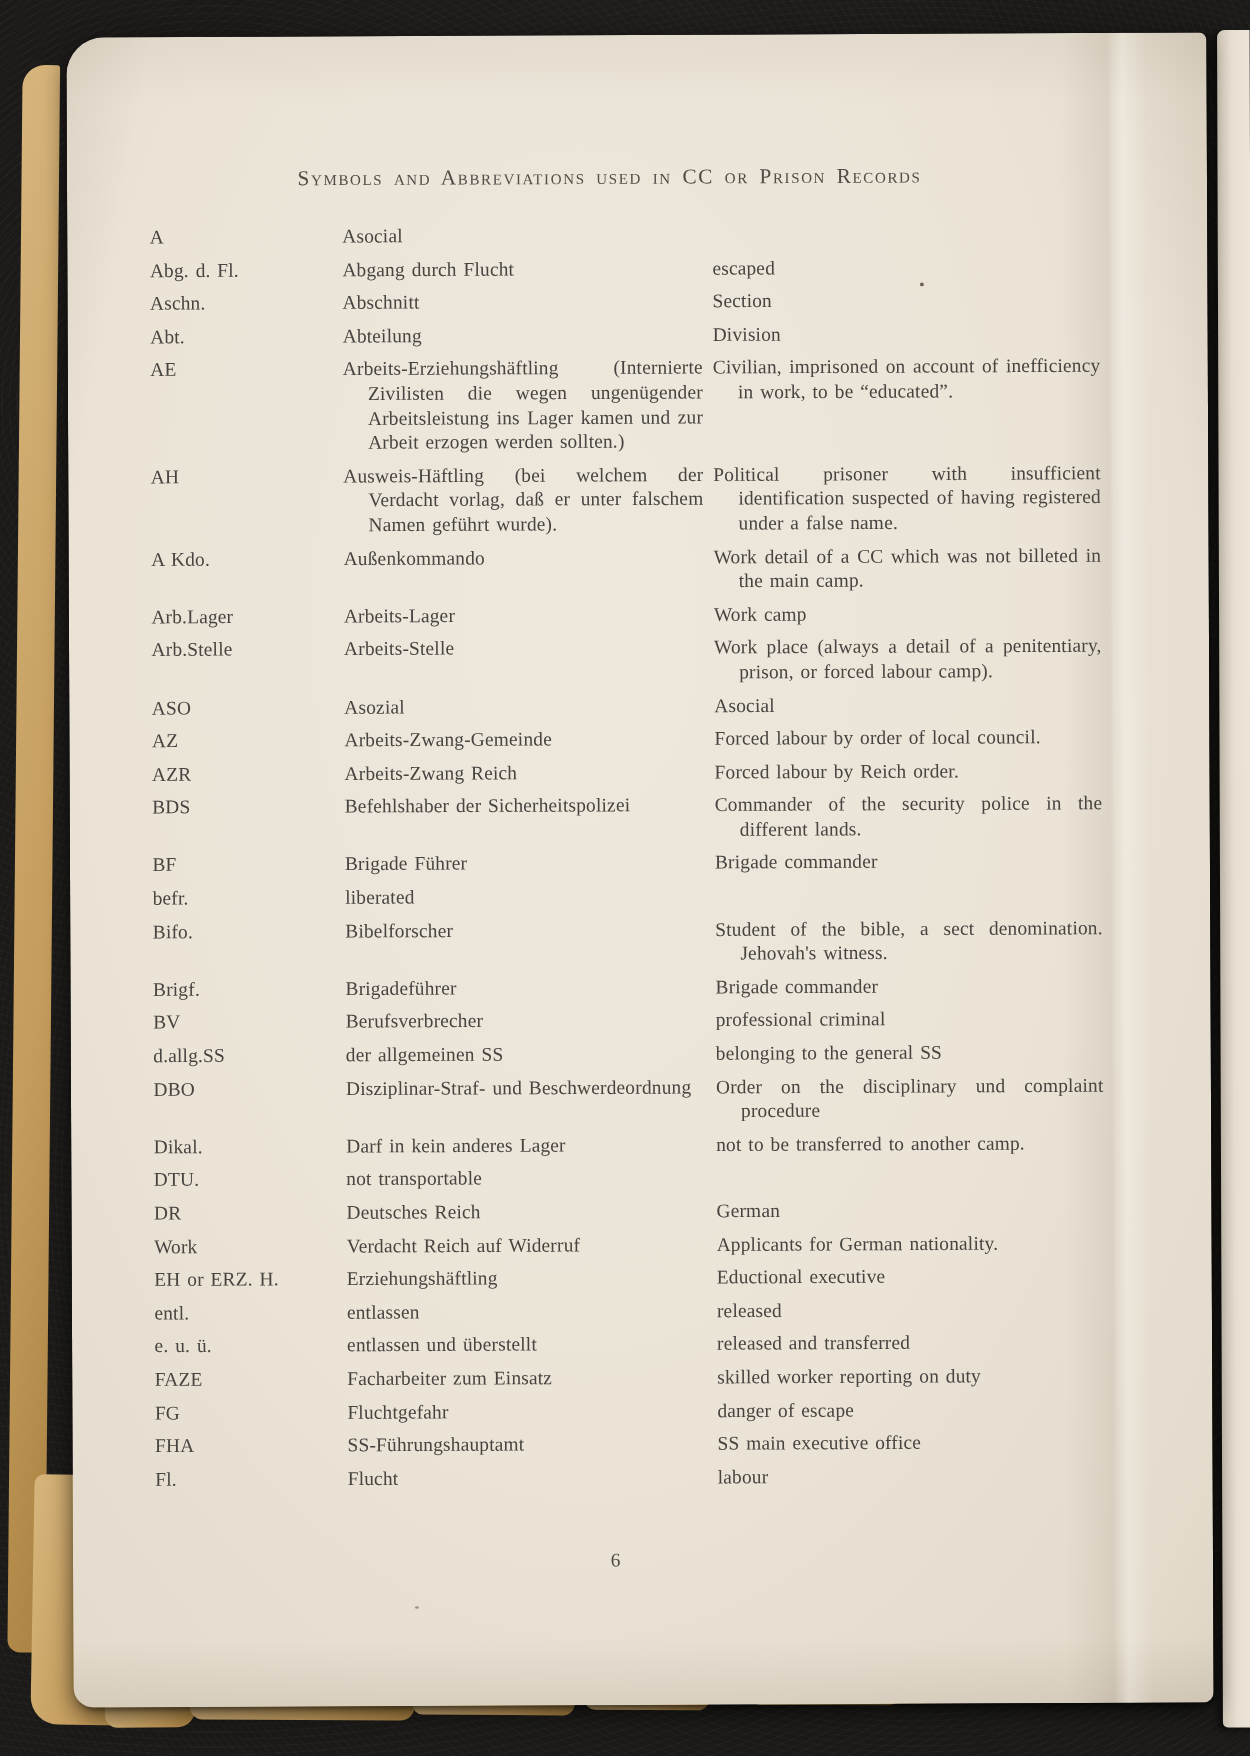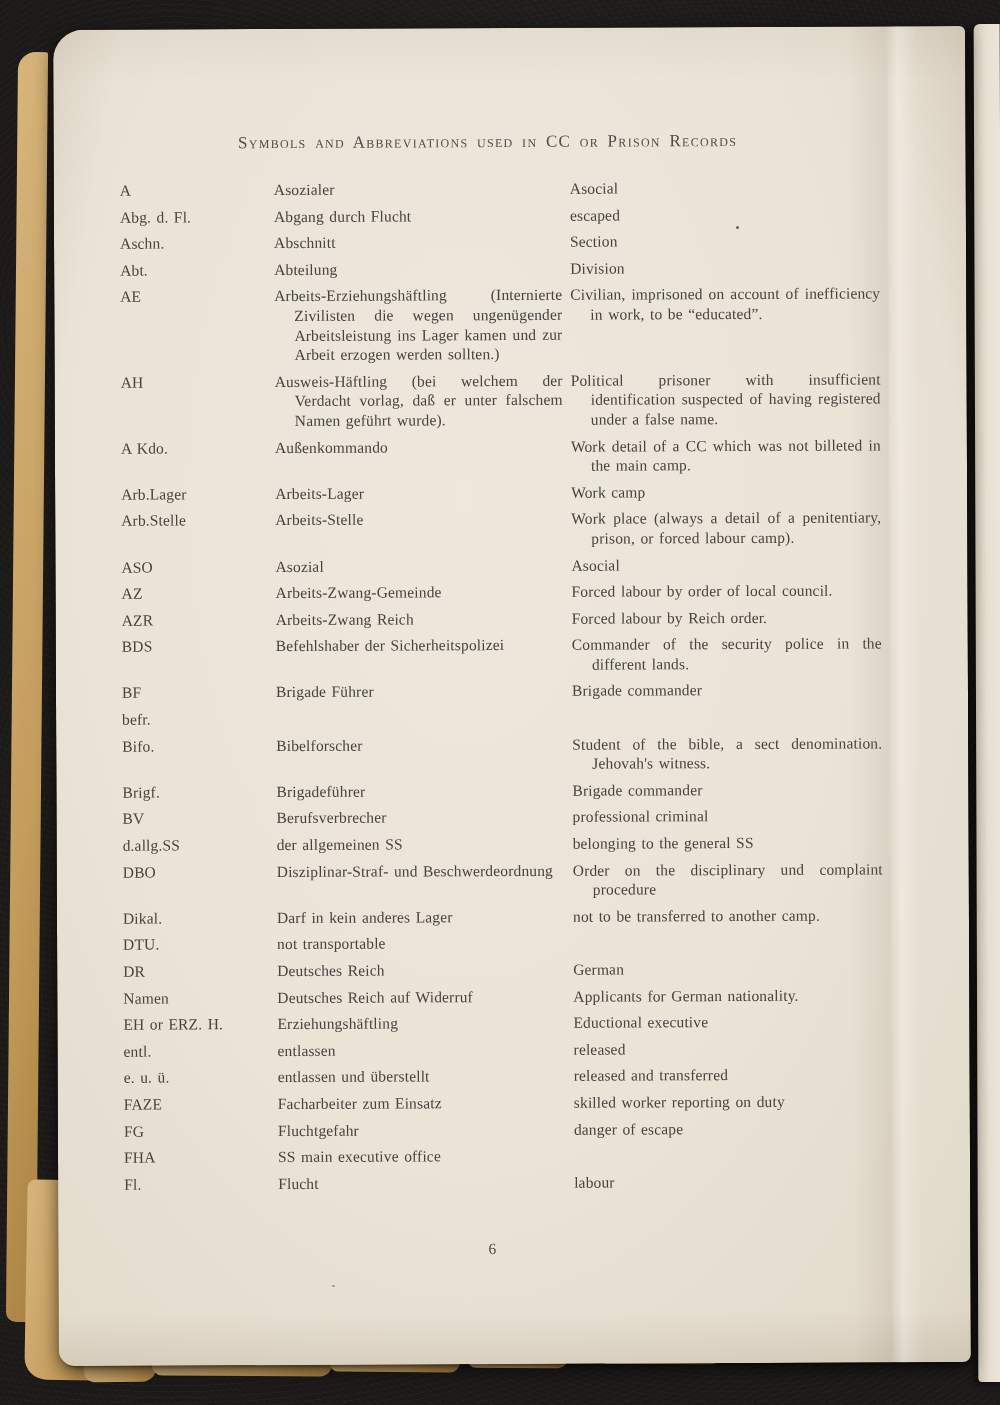--- a/index.html
+++ b/index.html
@@ -104,21 +104,20 @@
   <div class="page">
     <div class="crease"></div>
 
     <div class="title-row">
       <span class="title">Symbols and Abbreviations used in CC or Prison Records</span>
     </div>
 
     <div class="table" id="rows-container">
       <div class="row">
         <div class="c1">A</div>
-        <div class="c2">Asozialer</div>
         <div class="c3">Asocial</div>
       </div>
 
       <div class="row">
         <div class="c1">Abg. d. Fl.</div>
         <div class="c2">Abgang durch Flucht</div>
         <div class="c3">escaped</div>
       </div>
 
       <div class="row">
@@ -188,20 +187,21 @@
       </div>
 
       <div class="row">
         <div class="c1">BF</div>
         <div class="c2">Brigade Führer</div>
         <div class="c3">Brigade commander</div>
       </div>
 
       <div class="row">
         <div class="c1">befr.</div>
+        <div class="c3">liberated</div>
       </div>
 
       <div class="row">
         <div class="c1">Bifo.</div>
         <div class="c2">Bibelforscher</div>
         <div class="c3">Student of the bible, a sect denomination. Jehovah's witness.</div>
       </div>
 
       <div class="row">
         <div class="c1">Brigf.</div>
@@ -238,22 +238,22 @@
         <div class="c3">not transportable</div>
       </div>
 
       <div class="row">
         <div class="c1">DR</div>
         <div class="c2">Deutsches Reich</div>
         <div class="c3">German</div>
       </div>
 
       <div class="row">
-        <div class="c1">Namen</div>
-        <div class="c2">Deutsches Reich auf Widerruf</div>
+        <div class="c1">Work</div>
+        <div class="c2">Verdacht Reich auf Widerruf</div>
         <div class="c3">Applicants for German nationality.</div>
       </div>
 
       <div class="row">
         <div class="c1">EH or ERZ. H.</div>
         <div class="c2">Erziehungshäftling</div>
         <div class="c3">Eductional executive</div>
       </div>
 
       <div class="row">
@@ -275,20 +275,21 @@
       </div>
 
       <div class="row">
         <div class="c1">FG</div>
         <div class="c2">Fluchtgefahr</div>
         <div class="c3">danger of escape</div>
       </div>
 
       <div class="row">
         <div class="c1">FHA</div>
+        <div class="c2">SS-Führungshauptamt</div>
         <div class="c3">SS main executive office</div>
       </div>
 
       <div class="row">
         <div class="c1">Fl.</div>
         <div class="c2">Flucht</div>
         <div class="c3">labour</div>
       </div>
     </div>
 

